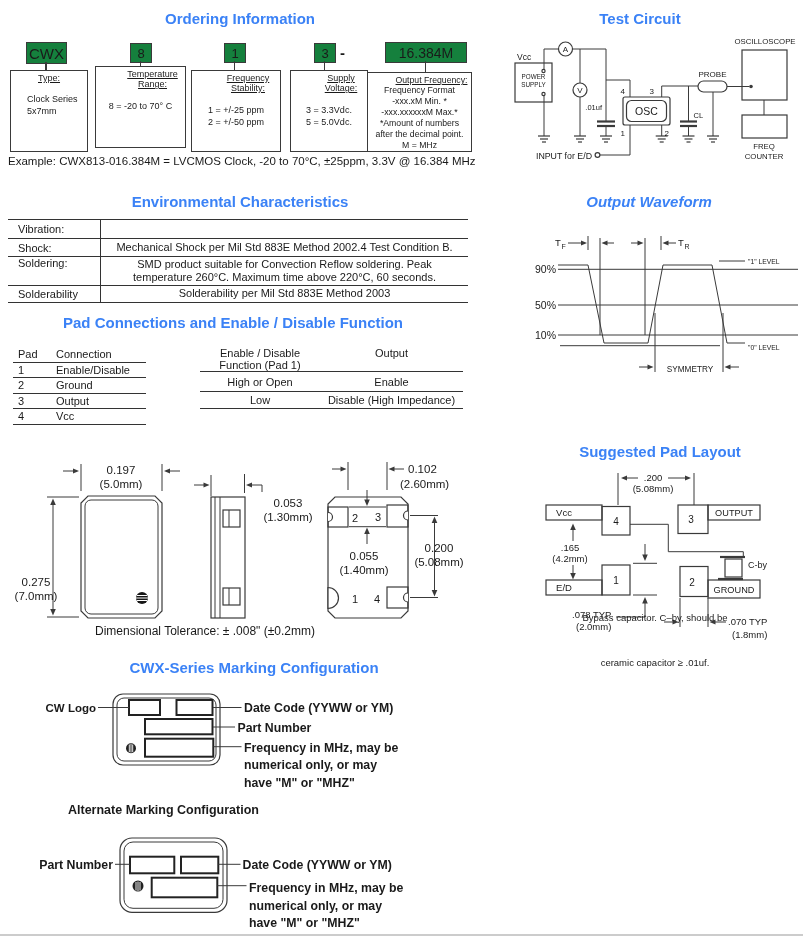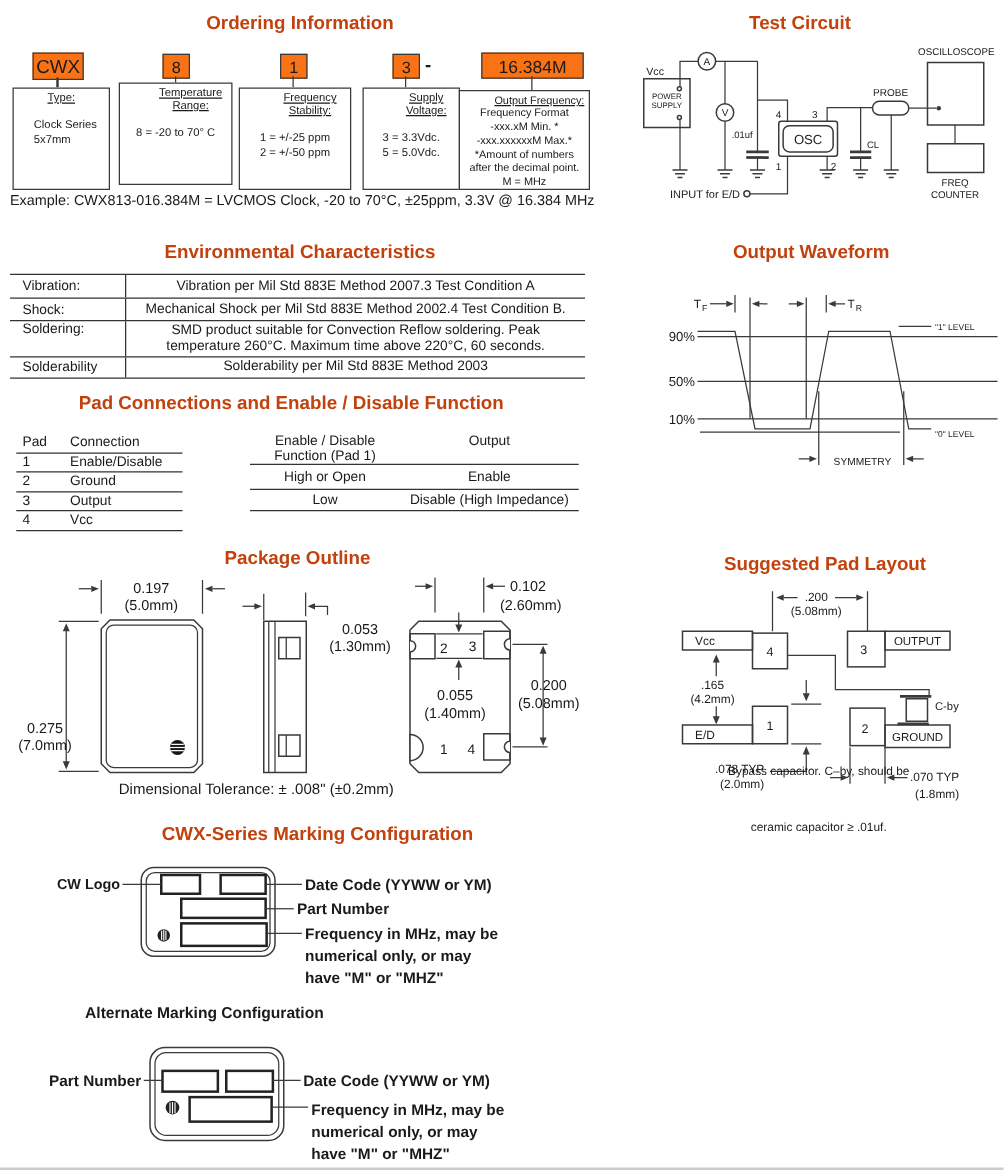--- a/index.html
+++ b/index.html
@@ -1,20 +1,20 @@
 <!DOCTYPE html>
 <html><head>
 <meta charset="utf-8">
 <style>
   html,body{margin:0;padding:0;background:#fff;}
   .page{position:relative;width:803px;height:941px;background:#ffffff;overflow:hidden;
         font-family:"Liberation Sans",sans-serif;color:#1a1a1a;}
   .abs{position:absolute;}
-  .h1{position:absolute;color:#c2410c;font-weight:bold;font-size:15px;text-align:center;white-space:nowrap;}
-  .cbox{position:absolute;border:1.5px solid #3a3a3a;display:flex;align-items:center;justify-content:center;background:#f97316;}
+  .h1{position:absolute;color:#3b82f6;font-weight:bold;font-size:15px;text-align:center;white-space:nowrap;}
+  .cbox{position:absolute;border:1.5px solid #3a3a3a;display:flex;align-items:center;justify-content:center;background:#15803d;}
   .fbox{position:absolute;border:1.3px solid #3a3a3a;font-size:9px;background:#fff;}
   .fbox .lbl{display:block;text-align:center;padding-top:2px;margin-left:24px;}
   .fbox .lbl span{text-decoration:underline;}
   .fbox.left-lbl .lbl{text-align:left;padding-left:3px;}
   .fbox .body{display:block;text-align:center;line-height:12px;}
   .vline{position:absolute;width:1.5px;background:#3a3a3a;}
   .example{position:absolute;font-size:11.5px;white-space:nowrap;}
   .envtbl{position:absolute;left:8px;top:219px;width:460px;font-size:11px;}
   .envtbl .row{display:flex;border-bottom:1.2px solid #333;}
   .envtbl .row:first-child{border-top:1.2px solid #333;}
@@ -45,23 +45,22 @@
   .botline{position:absolute;left:0;top:934px;width:803px;height:1.5px;background:#cccccc;}
 </style>
 </head>
 <body>
 
 <div class="page">
 
   <div class="h1" style="left:80px;top:10px;width:320px;">Ordering Information</div>
   <div class="h1" style="left:520px;top:10px;width:240px;">Test Circuit</div>
   <div class="h1" style="left:80px;top:193px;width:320px;">Environmental Characteristics</div>
-  <div class="h1" style="left:529px;top:193px;width:240px;">Output Waveform</div>
+  <div class="h1" style="left:529px;top:193px;width:240px;font-style:italic;">Output Waveform</div>
   <div class="h1" style="left:0px;top:314px;width:466px;">Pad Connections and Enable / Disable Function</div>
-  <div class="h1" style="left:78px;top:438px;width:320px;">Package Outline</div>
   <div class="h1" style="left:540px;top:443px;width:240px;">Suggested Pad Layout</div>
   <div class="h1" style="left:94px;top:659px;width:320px;">CWX-Series Marking Configuration</div>
   <div class="altttl" style="left:68px;top:803px;">Alternate Marking Configuration</div>
 
   <div class="cbox" style="left:26px;top:42px;width:39px;height:20px;font-size:15px;">CWX</div>
   <div class="cbox" style="left:130px;top:43px;width:20px;height:18px;font-size:13px;">8</div>
   <div class="cbox" style="left:224px;top:43px;width:20px;height:18px;font-size:13px;">1</div>
   <div class="cbox" style="left:314px;top:43px;width:20px;height:18px;font-size:13px;">3</div>
   <div class="abs" style="left:340px;top:44px;font-size:15px;font-weight:bold;">-</div>
   <div class="cbox" style="left:385px;top:42px;width:80px;height:19px;font-size:14px;">16.384M</div>
@@ -175,23 +174,20 @@
     <text x="209.5" y="44" font-size="8" text-anchor="middle">PROBE</text>
     <text x="262" y="11" font-size="7.8" text-anchor="middle">OSCILLOSCOPE</text>
     <text x="261" y="116" font-size="7.8" text-anchor="middle">FREQ</text>
     <text x="261" y="125.5" font-size="7.8" text-anchor="middle">COUNTER</text>
     <text x="89" y="125.5" font-size="8.8" text-anchor="end">INPUT for E/D</text>
   </svg>
 
   <div class="envtbl">
     <div class="row" style="height:18px;">
       <div class="lc">Vibration:</div>
-      <div class="vc">
-          <span>Vibration per Mil Std 883E Method 2007.3 Test Condition A</span>
-        </div>
     </div>
     <div class="row" style="height:17px;">
       <div class="lc">Shock:</div>
       <div class="vc">
           <span>Mechanical Shock per Mil Std 883E Method 2002.4 Test Condition B.</span>
         </div>
     </div>
     <div class="row" style="height:28px;">
       <div class="lc" style="align-items:flex-start;">Soldering:</div>
       <div class="vc">

